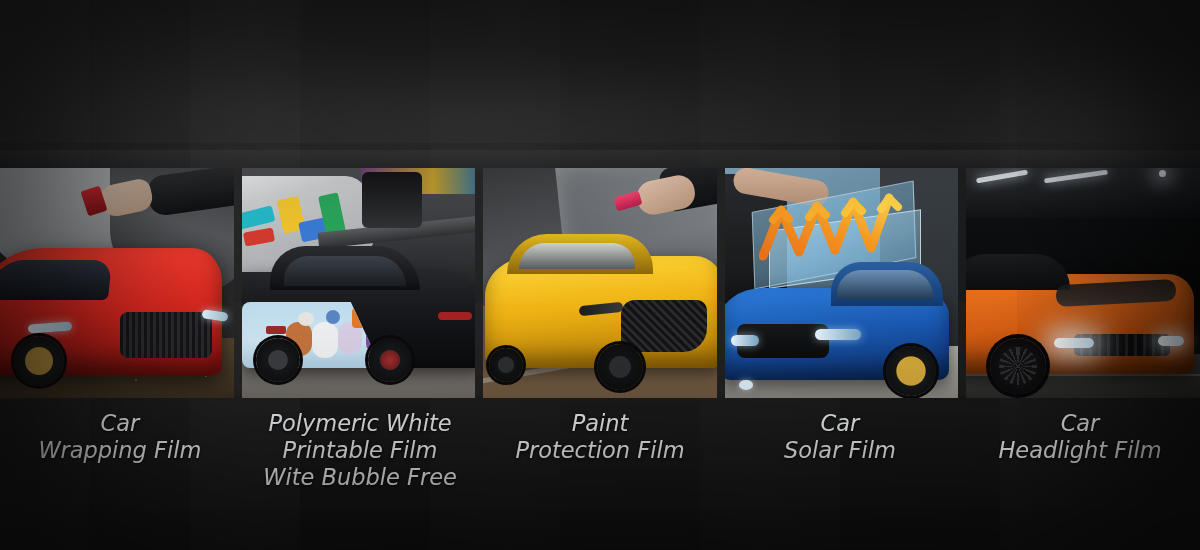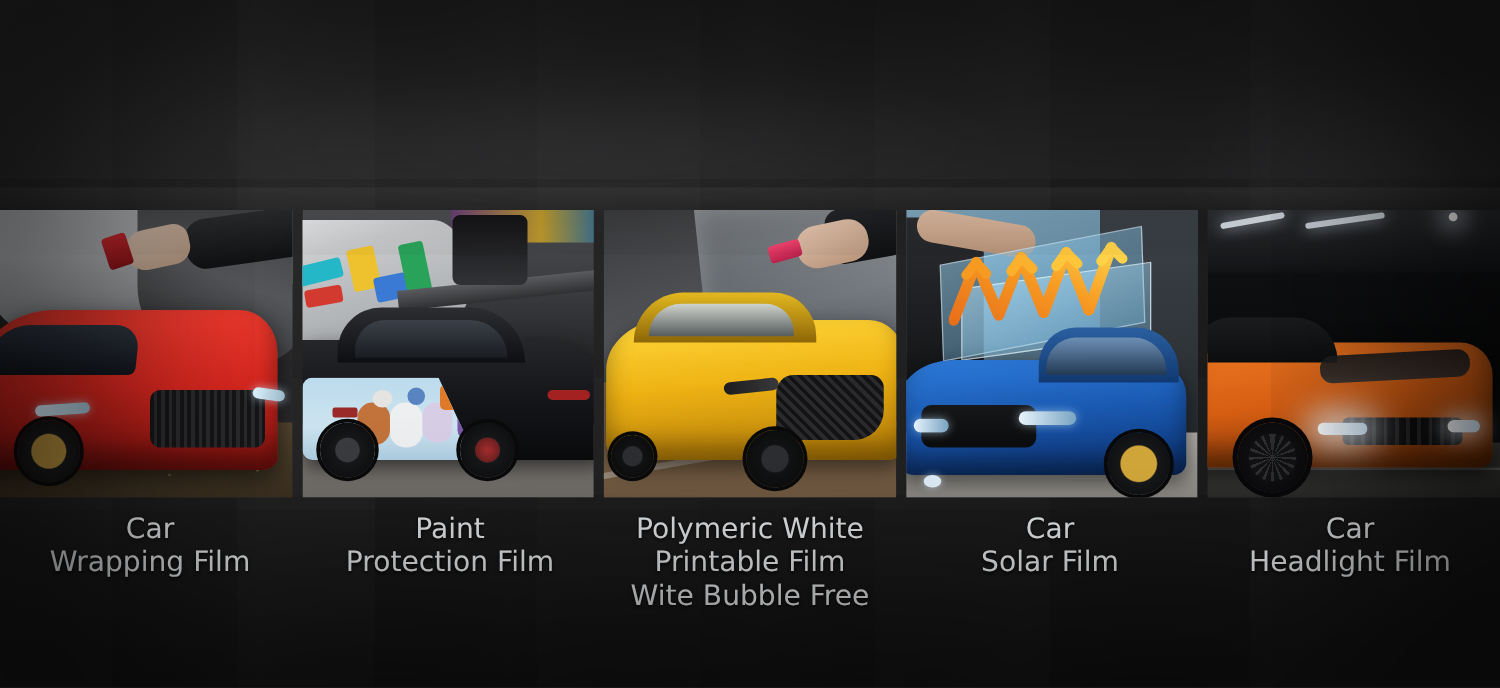--- a/index.html
+++ b/index.html
@@ -35,21 +35,21 @@
      white-space:nowrap;font-family:"DejaVu Sans","Liberation Sans",sans-serif;}
 
   
   .grid{position:absolute;left:0;top:168px;width:1200px;height:230px;
         display:grid;grid-template-columns:repeat(5,1fr);column-gap:8px;}
   .tile{position:relative;overflow:hidden;background:#2a2a2c;}
   .tile .ph{position:absolute;inset:0;overflow:hidden;}
 
   
   .captions{position:absolute;left:0;top:398px;width:1200px;height:112px;
-     display:grid;grid-template-columns:repeat(5,1fr);}
+     display:grid;grid-template-columns:repeat(5,1fr);font-style:italic;}
   .cap{display:flex;align-items:flex-start;justify-content:center;padding-top:12px;}
   .cap span{display:block;text-align:center;color:#eceff1;font-size:22.5px;line-height:27px;
      font-weight:400;white-space:pre-line;text-shadow:0 1px 3px rgba(0,0,0,.85);
      font-family:"DejaVu Sans","Liberation Sans",sans-serif;}
 
   
   .t1-wrapcloth{position:absolute;left:-10px;top:-6px;width:250px;height:115px;
      background:linear-gradient(160deg,#b9bbbd 0%,#a2a4a6 38%,#8a8c8f 62%,#5e6063 100%);
      border-radius:0 0 60% 30%/0 0 60% 44%;}
   .t1-cloth2{position:absolute;left:110px;top:-4px;width:140px;height:130px;
@@ -384,29 +384,29 @@
     </div>
 
   </div>
 
   <div class="captions">
     <div class="cap">
       <span>Car
 Wrapping Film</span>
     </div>
     <div class="cap">
-      <span>Paint
-Protection Film</span>
-    </div>
-    <div class="cap">
       <span>Polymeric White
 Printable Film
 Wite Bubble Free</span>
     </div>
     <div class="cap">
+      <span>Paint
+Protection Film</span>
+    </div>
+    <div class="cap">
       <span>Car
 Solar Film</span>
     </div>
     <div class="cap">
       <span>Car
 Headlight Film</span>
     </div>
   </div>
 
   <div class="bg-vig"></div>

